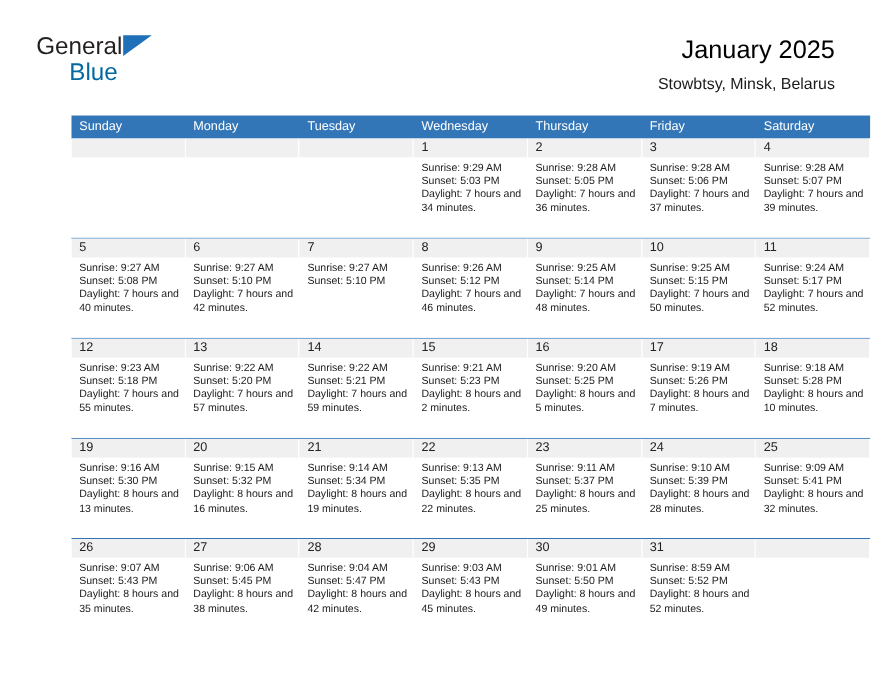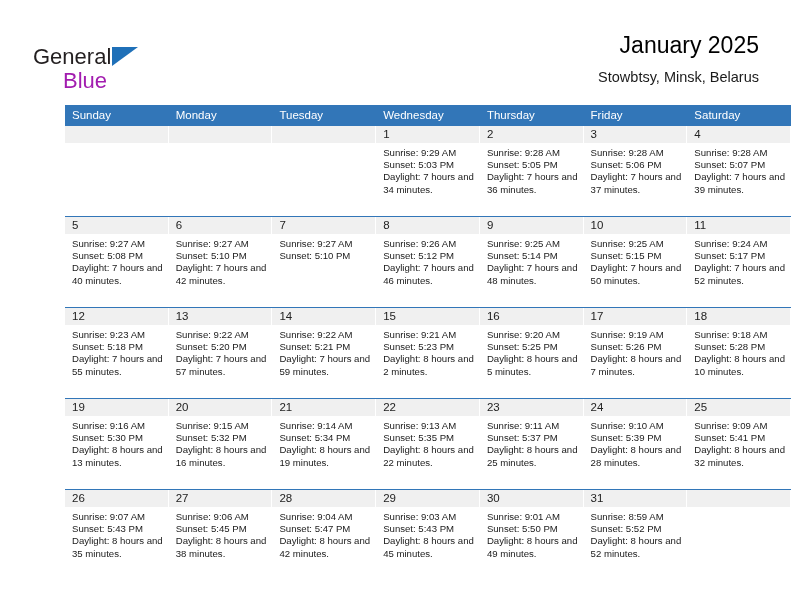--- a/index.html
+++ b/index.html
@@ -27,21 +27,21 @@
     position: absolute;
     left: 33px;
     top: 28px;
     right: 33px;
     height: 72px;
   }
 
   .brand {
     position: absolute;
     left: 0;
-    top: 16px;
+    top: 1px;
     width: 230px;
     height: 60px;
   }
   .brand-row1 {
     position: relative;
     height: 26px;
     line-height: 26px;
     white-space: nowrap;
   }
   .brand-general {
@@ -58,21 +58,21 @@
     height: 0;
     border-left: 26px solid #1f70b8;
     border-bottom: 19px solid transparent;
   }
   .brand-row2 {
     margin-top: -2px;
     margin-left: 30px;
     height: 26px;
     line-height: 26px;
     font-size: 22px;
-    color: #a21caf;
+    color: #0369a1;
     white-space: nowrap;
   }
 
   .titles {
     position: absolute;
     right: 0;
     top: 0;
     text-align: right;
   }
   .cal-title {

